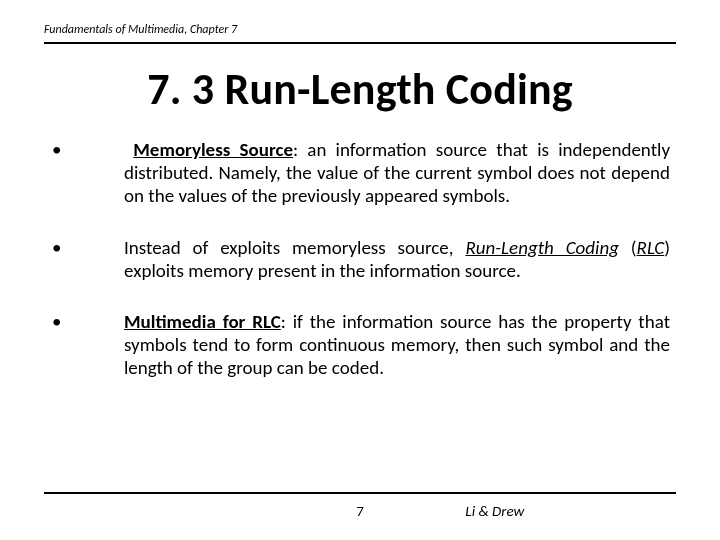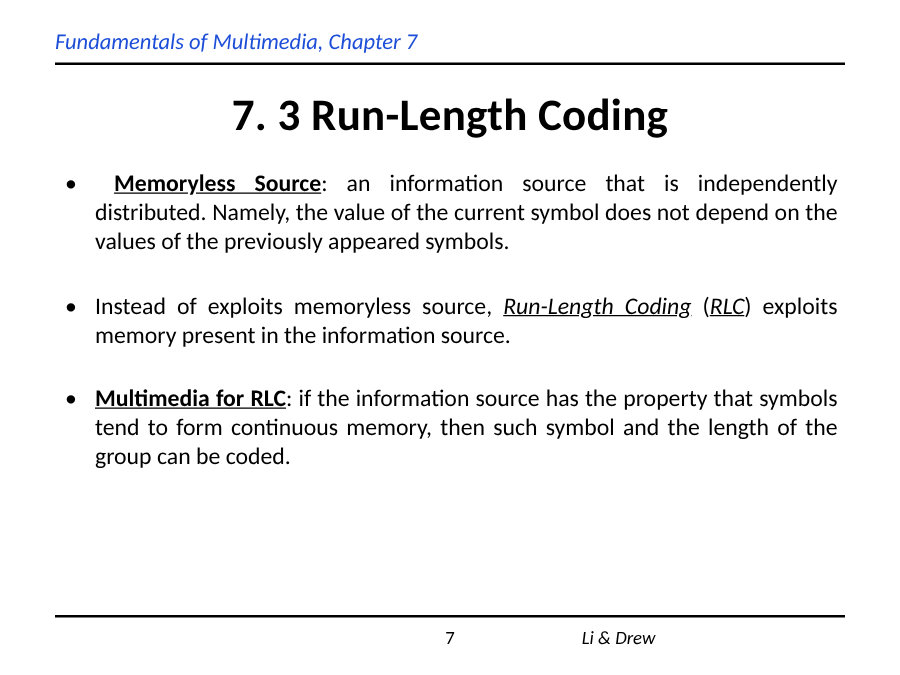--- a/index.html
+++ b/index.html
@@ -6,33 +6,33 @@
   html, body { width: 720px; height: 540px; }
   body {
     font-family: Calibri, "Segoe UI", Arial, sans-serif;
     background: #fff;
     color: #000;
     position: relative;
     padding: 22px 44px 24px 44px;
   }
   .header {
     font-style: italic;
-    font-size: 18px;
-    color: #1d4ed8;
+    font-size: 12px;
+    color: #000000;
     padding-bottom: 6px;
   }
   .hr-top {
     border: none;
     border-top: 2px solid #000;
     margin-bottom: 18px;
   }
   .title {
     text-align: center;
     font-weight: 700;
-    font-size: 36px;
+    font-size: 44px;
     color: #000;
     margin-bottom: 22px;
     letter-spacing: 0.2px;
   }
   .content {
     padding: 0 6px;
   }
   .bullet {
     display: flex;
     font-size: 19px;
@@ -42,20 +42,21 @@
     color: #000;
   }
   .bullet .dot {
     width: 26px;
     flex: 0 0 26px;
     text-align: left;
     padding-left: 2px;
   }
   .bullet .body {
     flex: 1;
+    margin-left: 48px;
   }
   .b { font-weight: 700; }
   .u { text-decoration: underline; }
   .i { font-style: italic; text-decoration: underline; }
   .footer {
     position: absolute;
     left: 44px;
     right: 44px;
     bottom: 20px;
   }

